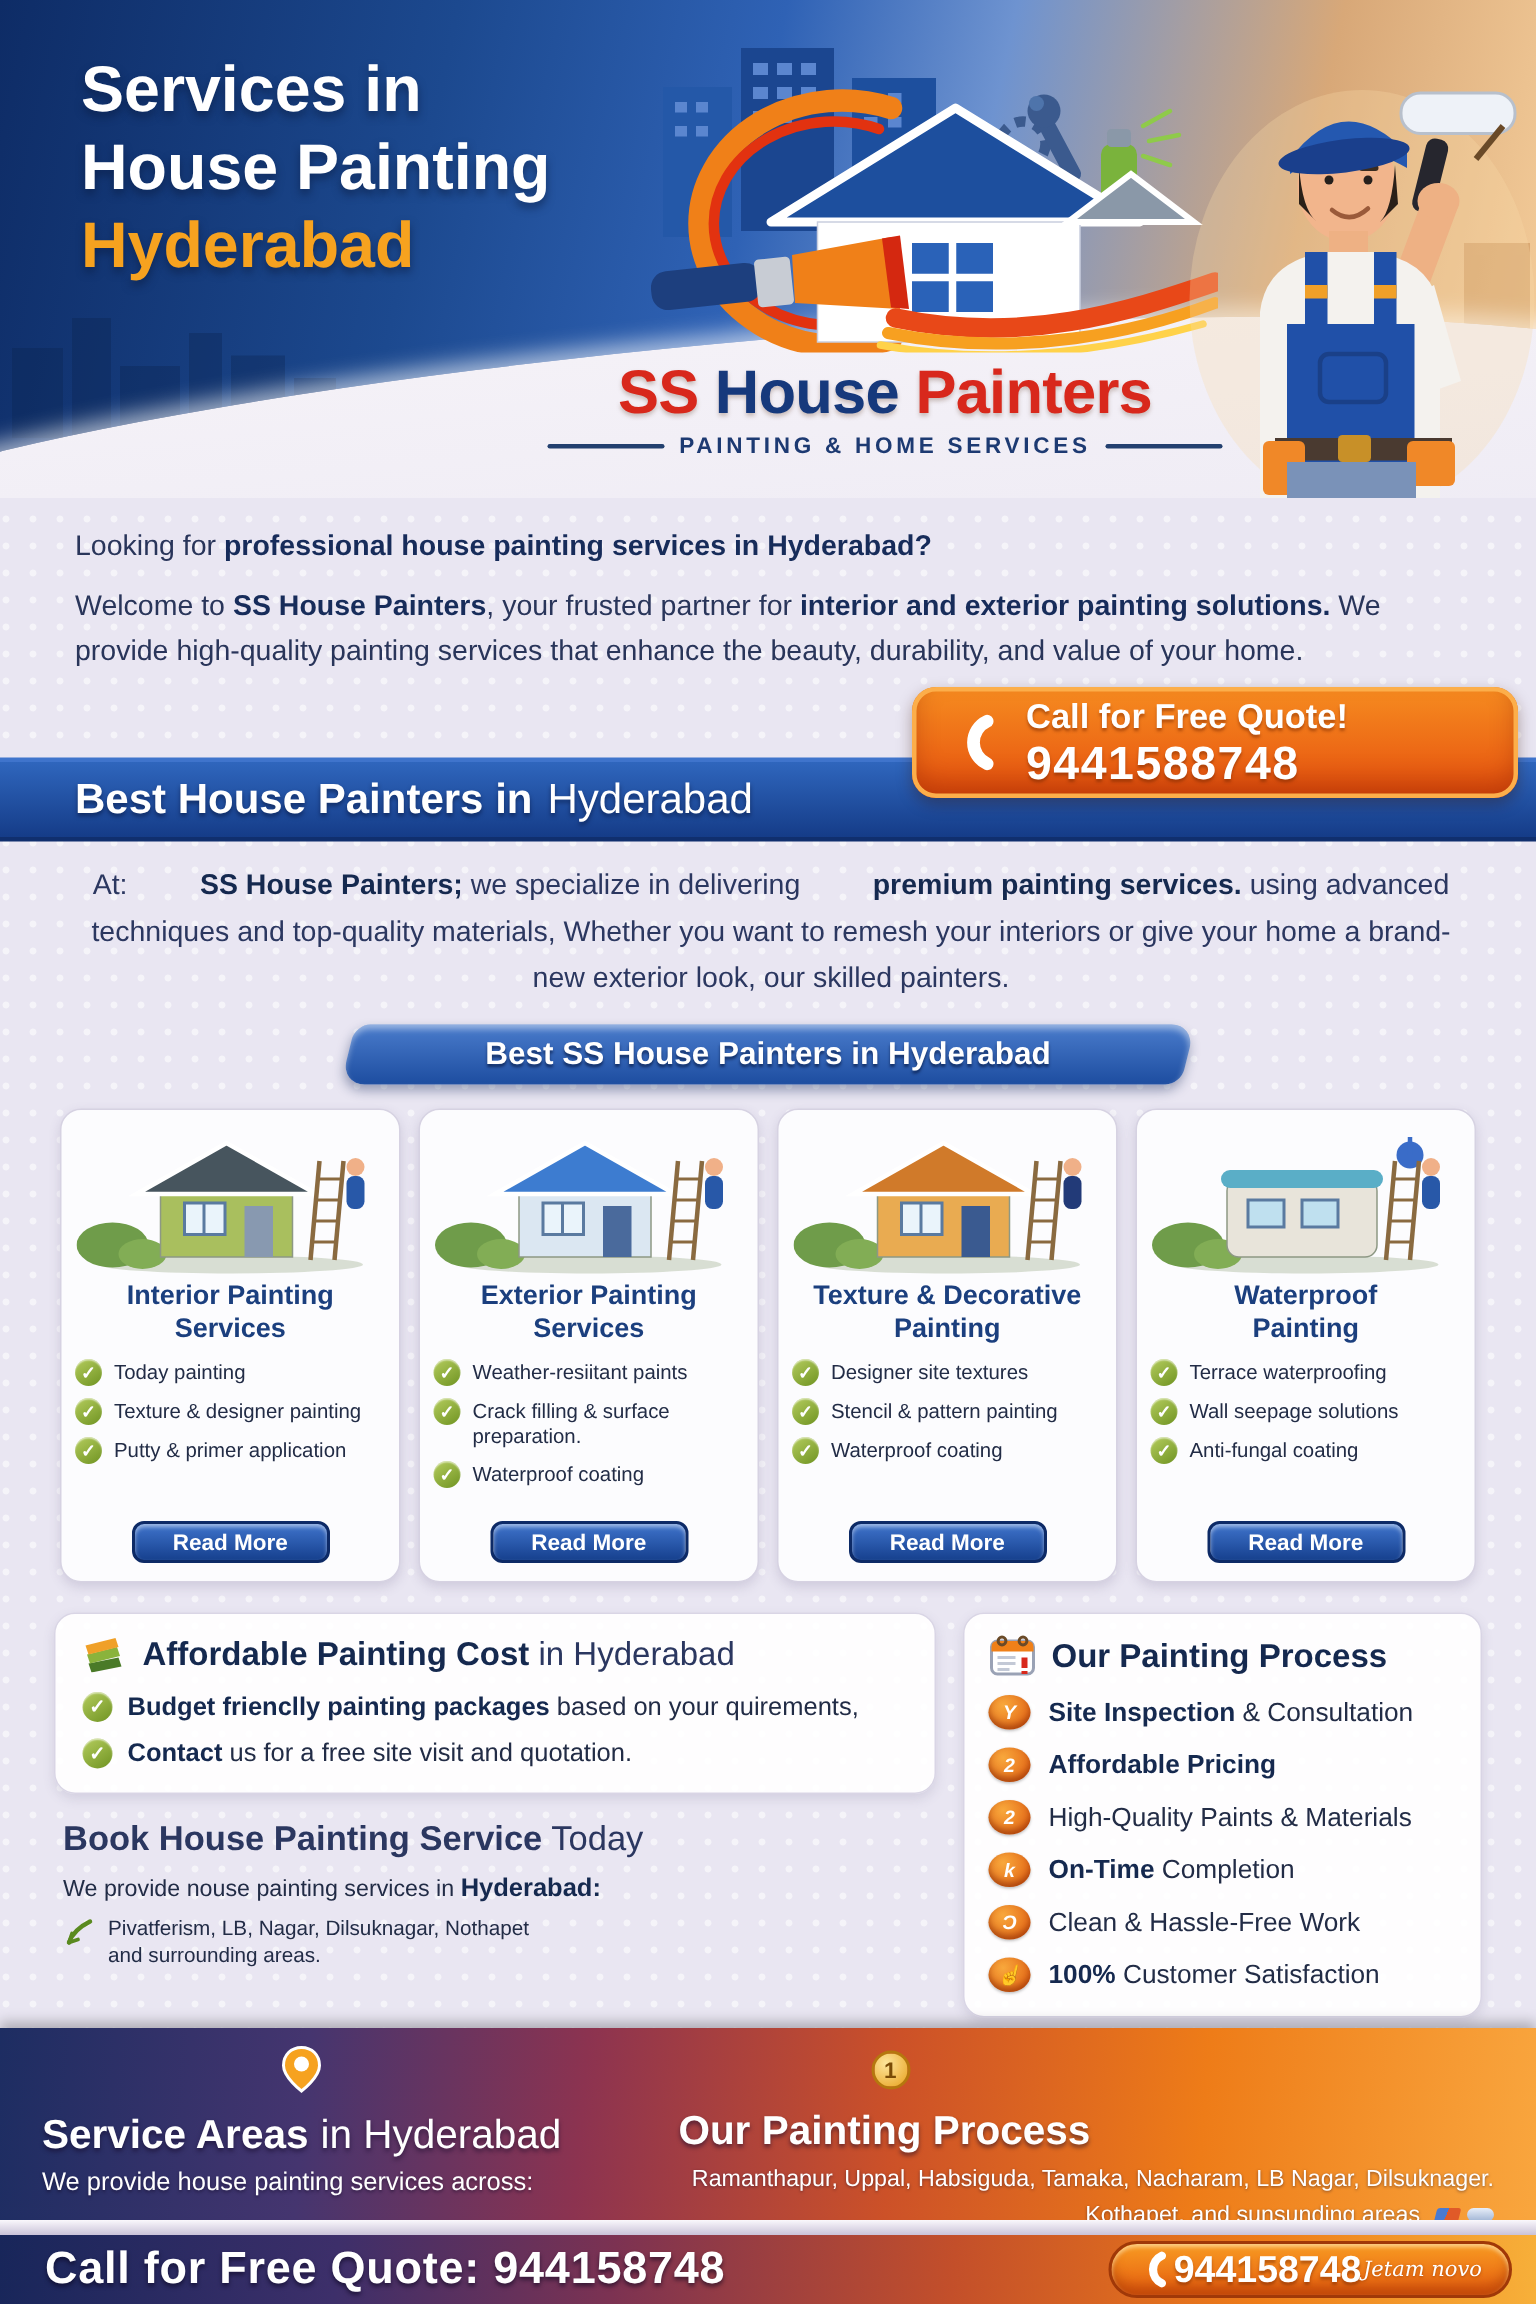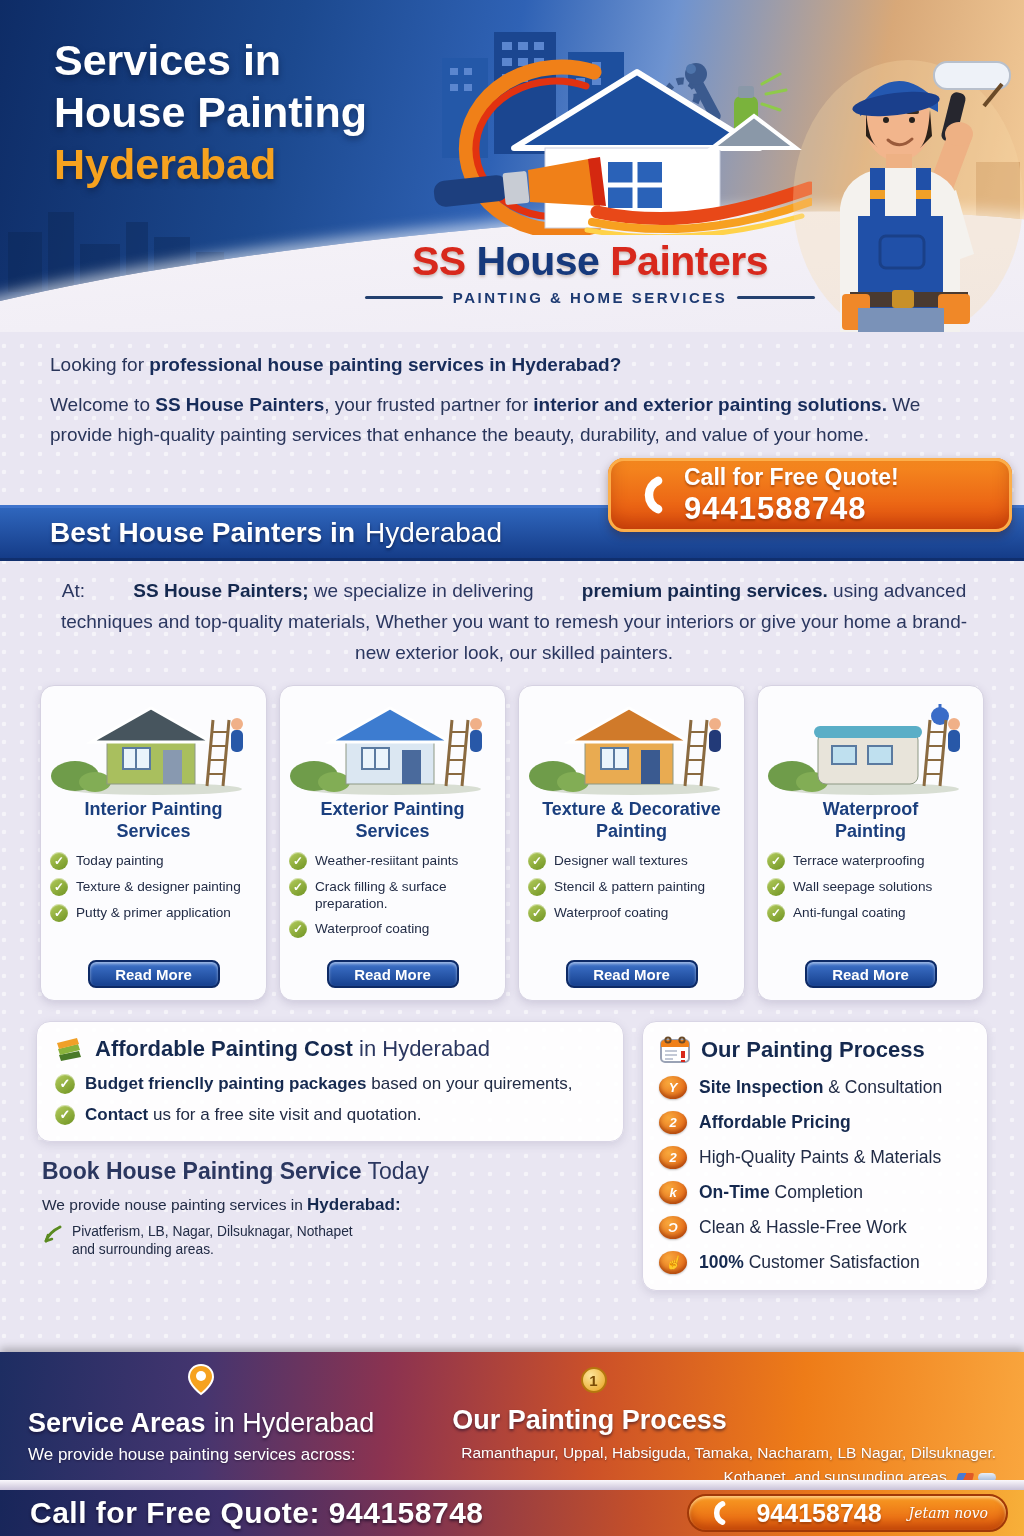--- a/index.html
+++ b/index.html
@@ -109,21 +109,21 @@
   .ab-list{ flex:1; text-align:right; font-size:15.5px; line-height:24px; text-shadow:0 1px 2px rgba(20,10,40,.5);}
   .flags{ display:inline-flex; gap:5px; margin-left:6px; vertical-align:middle;}
   .flag1{ width:16px; height:10px; transform:skewX(-14deg); background:linear-gradient(100deg,#4a7ad0 45%,#e05a28 45%); border-radius:2px;}
   .flag2{ width:18px; height:9px; border-radius:5px; background:linear-gradient(#e8eef8,#9fb4d4);}
   
   .strip{ position:absolute; left:0; bottom:46px; width:1024px; height:10px; background:linear-gradient(#faf8fc,#c9c2d8);}
   .footer{ position:absolute; left:0; bottom:0; width:1024px; height:46px; display:flex; align-items:center; justify-content:space-between; padding:0 16px 0 30px;
     background:linear-gradient(95deg,#18265a 0%,#3d2f6a 22%,#7c3252 40%,#c34f2a 62%,#ee7c18 82%,#f7b03a 100%);}
   .footer-text{ color:#fff; font-weight:bold; font-size:30px; text-shadow:0 2px 3px rgba(10,5,30,.6); letter-spacing:.5px;}
   .footer-btn{ height:38px; border-radius:19px; border:2px solid #a03808; cursor:pointer; padding:0 18px;
-    background:linear-gradient(#f89b22,#e55c0e); display:flex; align-items:center; gap:27px;
+    background:linear-gradient(#f89b22,#e55c0e); display:flex; align-items:center; gap:1px;
     box-shadow:inset 0 2px 3px rgba(255,220,160,.8), inset 0 -6px 8px rgba(140,40,0,.4);}
   .footer-btn .num{ color:#fff; font-weight:bold; font-size:25px; text-shadow:0 2px 2px rgba(120,40,0,.5);}
   .footer-btn .extra{ color:#fff; font-size:14px; font-style:italic; font-family:"DejaVu Serif", serif; text-shadow:0 1px 2px rgba(120,40,0,.5);}
 </style>
 </head>
 <body>
 
 <div class="page">
 
   <div class="header">
@@ -269,20 +269,24 @@
 
   <div class="banner1">
     <span class="b">Best House Painters in</span>
       <span>Hyderabad</span>
   </div>
 
   <div class="about">
     <p><span>At: </span><b>SS House Painters;</b><span> we specialize in delivering </span><b>premium painting services.</b><span> using advanced techniques and top-quality materials, Whether you want to remesh your interiors or give your home a brand-new exterior look, our skilled painters.</span></p>
   </div>
 
+  <div class="pill">
+    <div class="pill-bg"></div>
+    <span>Best SS House Painters in Hyderabad</span>
+  </div>
 
   <div class="cards">
 
     <div class="card">
       <svg width="206" height="104" viewBox="0 0 206 104">
         <ellipse cx="103" cy="97" rx="88" ry="6" fill="#c9d2c0" opacity="0.7"></ellipse>
         <ellipse cx="24" cy="84" rx="24" ry="15" fill="#6f9c4a"></ellipse>
           <ellipse cx="44" cy="90" rx="16" ry="10" fill="#82ad55"></ellipse>
         <rect x="56" y="46" width="88" height="46" stroke="#8d9884" fill="#a9bf5e"></rect>
         <polygon points="40,50 100,16 160,50" stroke="#fff" stroke-width="3" fill="#47555e"></polygon>
@@ -375,21 +379,21 @@
             <line x1="159" y1="68" x2="175" y2="68"></line>
             <line x1="158" y1="82" x2="174" y2="82"></line>
           </g>
         <circle cx="186" cy="32" r="6" fill="#f0b088"></circle>
           <rect x="180" y="38" width="12" height="22" rx="5" fill="#223a78"></rect>
       </svg>
       <h3><b>Texture &amp; Decorative</b><br><b>Painting</b></h3>
       <ul>
         <li>
             <span class="chk">✓</span>
-            <span>Designer wall textures</span>
+            <span>Designer site textures</span>
           </li>
         <li>
             <span class="chk">✓</span>
             <span>Stencil &amp; pattern painting</span>
           </li>
         <li>
             <span class="chk">✓</span>
             <span>Waterproof coating</span>
           </li>
       </ul>

